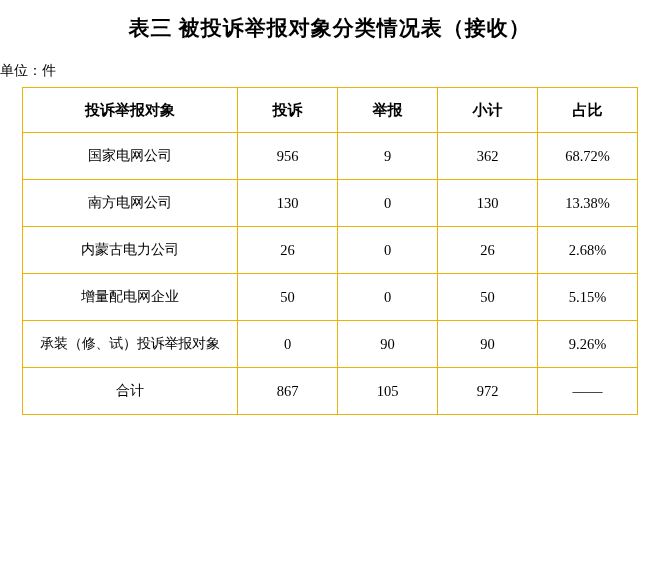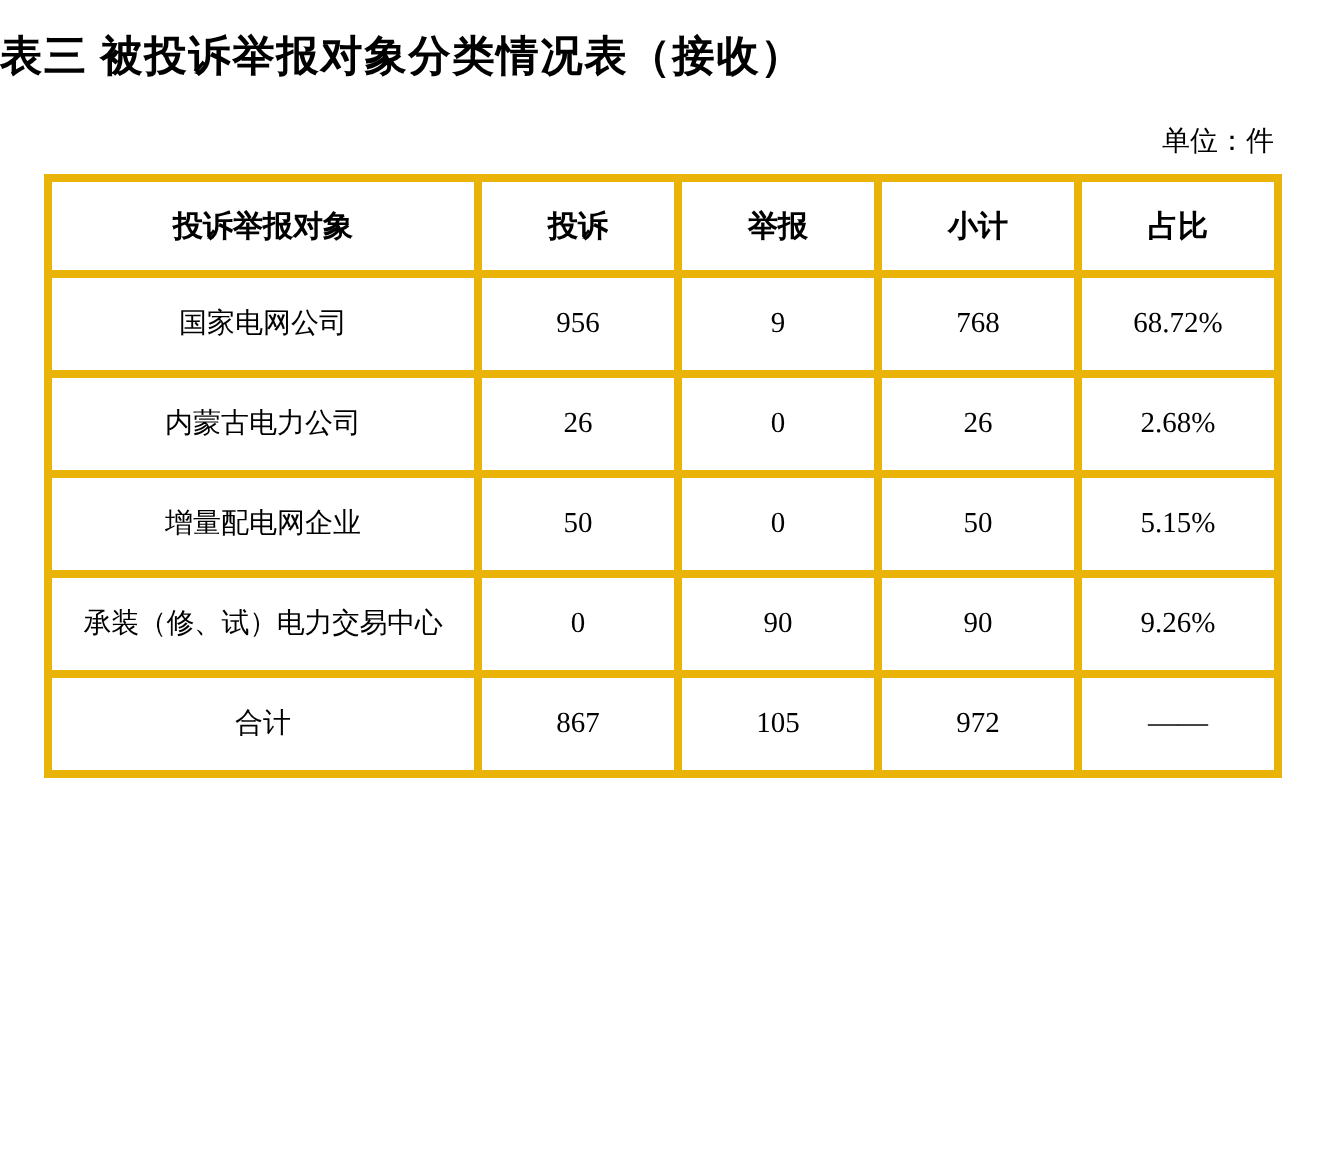--- a/index.html
+++ b/index.html
@@ -14,47 +14,47 @@
     color: #000000;
     overflow: hidden;
   }
   .page {
     position: relative;
     width: 659px;
     height: 580px;
     box-sizing: border-box;
   }
   .doc-title {
-    text-align: left;
+    text-align: center;
     font-size: 21px;
     font-weight: bold;
     letter-spacing: 1px;
     padding-top: 14px;
     padding-bottom: 6px;
     font-family: "Liberation Serif", "DejaVu Serif", serif;
   }
   .unit-line {
-    text-align: right;
+    text-align: left;
     font-size: 14px;
     padding-right: 22px;
     padding-top: 14px;
     padding-bottom: 7px;
   }
   .table-wrap {
     padding: 0 22px 0 22px;
   }
   table.report {
     border-collapse: collapse;
     width: 615px;
     table-layout: fixed;
     font-size: 14.5px;
   }
   table.report th,
   table.report td {
-    border: 4px solid #eab308;
+    border: 1px solid #eab308;
     text-align: center;
     vertical-align: middle;
     height: 46px;
     padding: 0 2px;
     font-weight: normal;
     white-space: nowrap;
   }
   table.report thead th {
     height: 44px;
     font-weight: bold;
@@ -104,39 +104,46 @@
           <th>举报</th>
           <th>小计</th>
           <th>占比</th>
         </tr>
       </thead>
       <tbody>
         <tr>
           <td class="obj-cell">国家电网公司</td>
           <td>956</td>
           <td>9</td>
-          <td>768</td>
+          <td>362</td>
           <td>68.72%</td>
+        </tr>
+        <tr>
+          <td class="obj-cell">南方电网公司</td>
+          <td>130</td>
+          <td>0</td>
+          <td>130</td>
+          <td>13.38%</td>
         </tr>
         <tr>
           <td class="obj-cell">内蒙古电力公司</td>
           <td>26</td>
           <td>0</td>
           <td>26</td>
           <td>2.68%</td>
         </tr>
         <tr>
           <td class="obj-cell">增量配电网企业</td>
           <td>50</td>
           <td>0</td>
           <td>50</td>
           <td>5.15%</td>
         </tr>
         <tr>
-          <td class="obj-cell tight">承装（修、试）电力交易中心</td>
+          <td class="obj-cell tight">承装（修、试）投诉举报对象</td>
           <td>0</td>
           <td>90</td>
           <td>90</td>
           <td>9.26%</td>
         </tr>
         <tr class="total-row">
           <td class="obj-cell">合计</td>
           <td>867</td>
           <td>105</td>
           <td>972</td>

